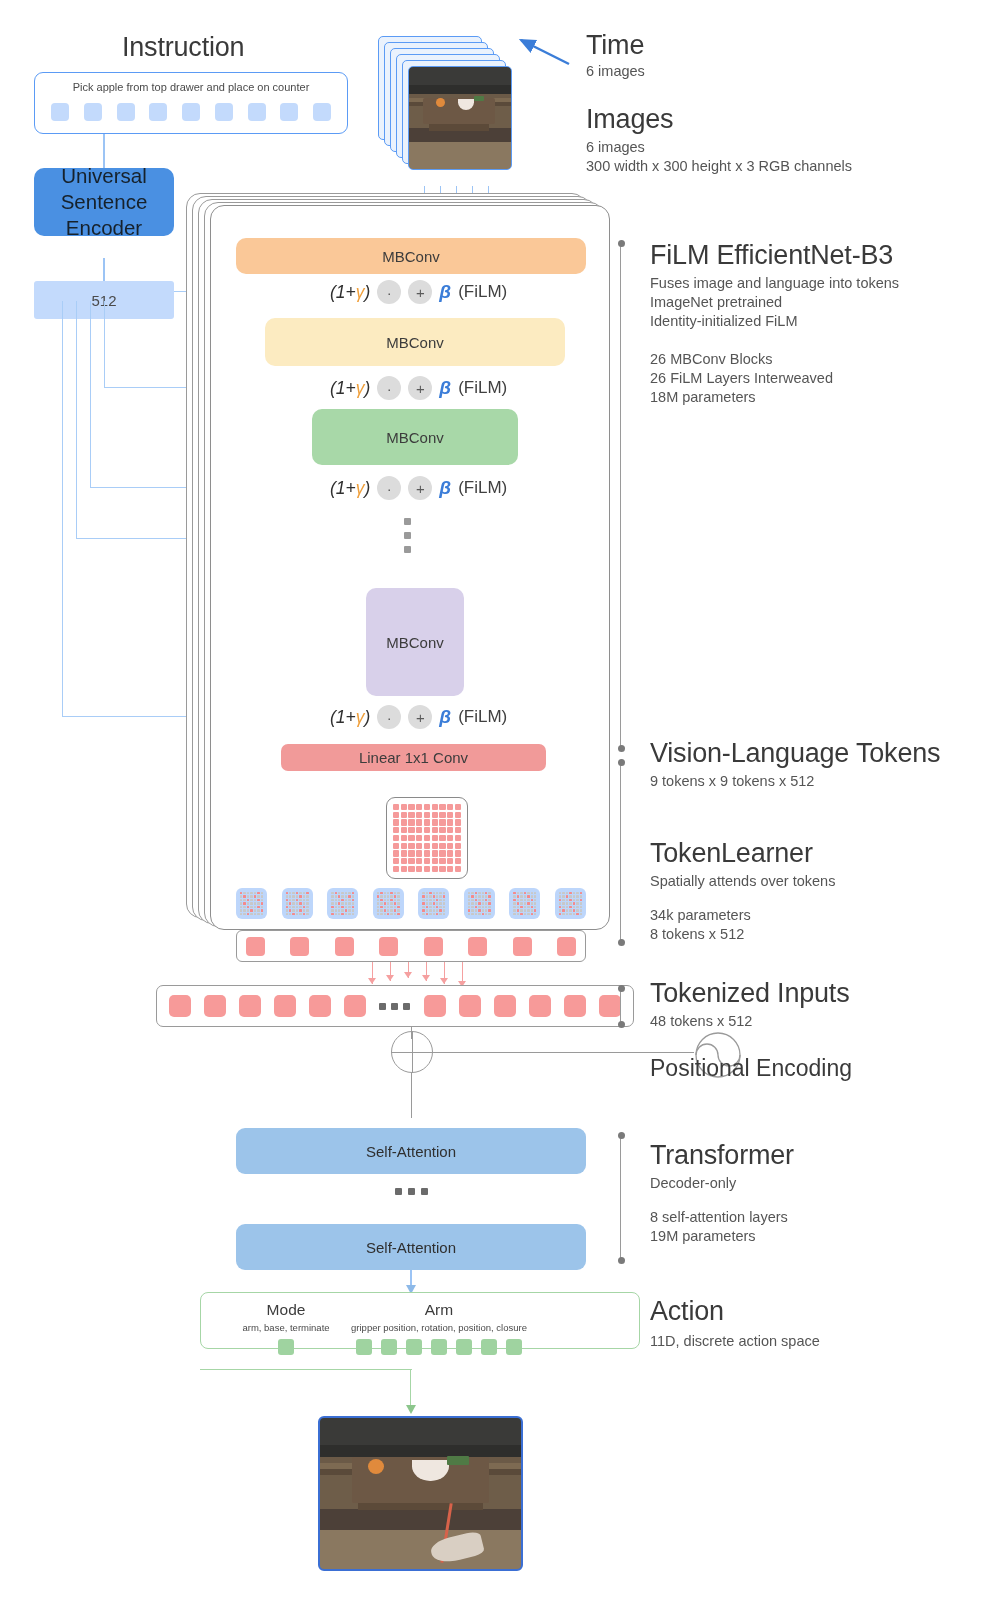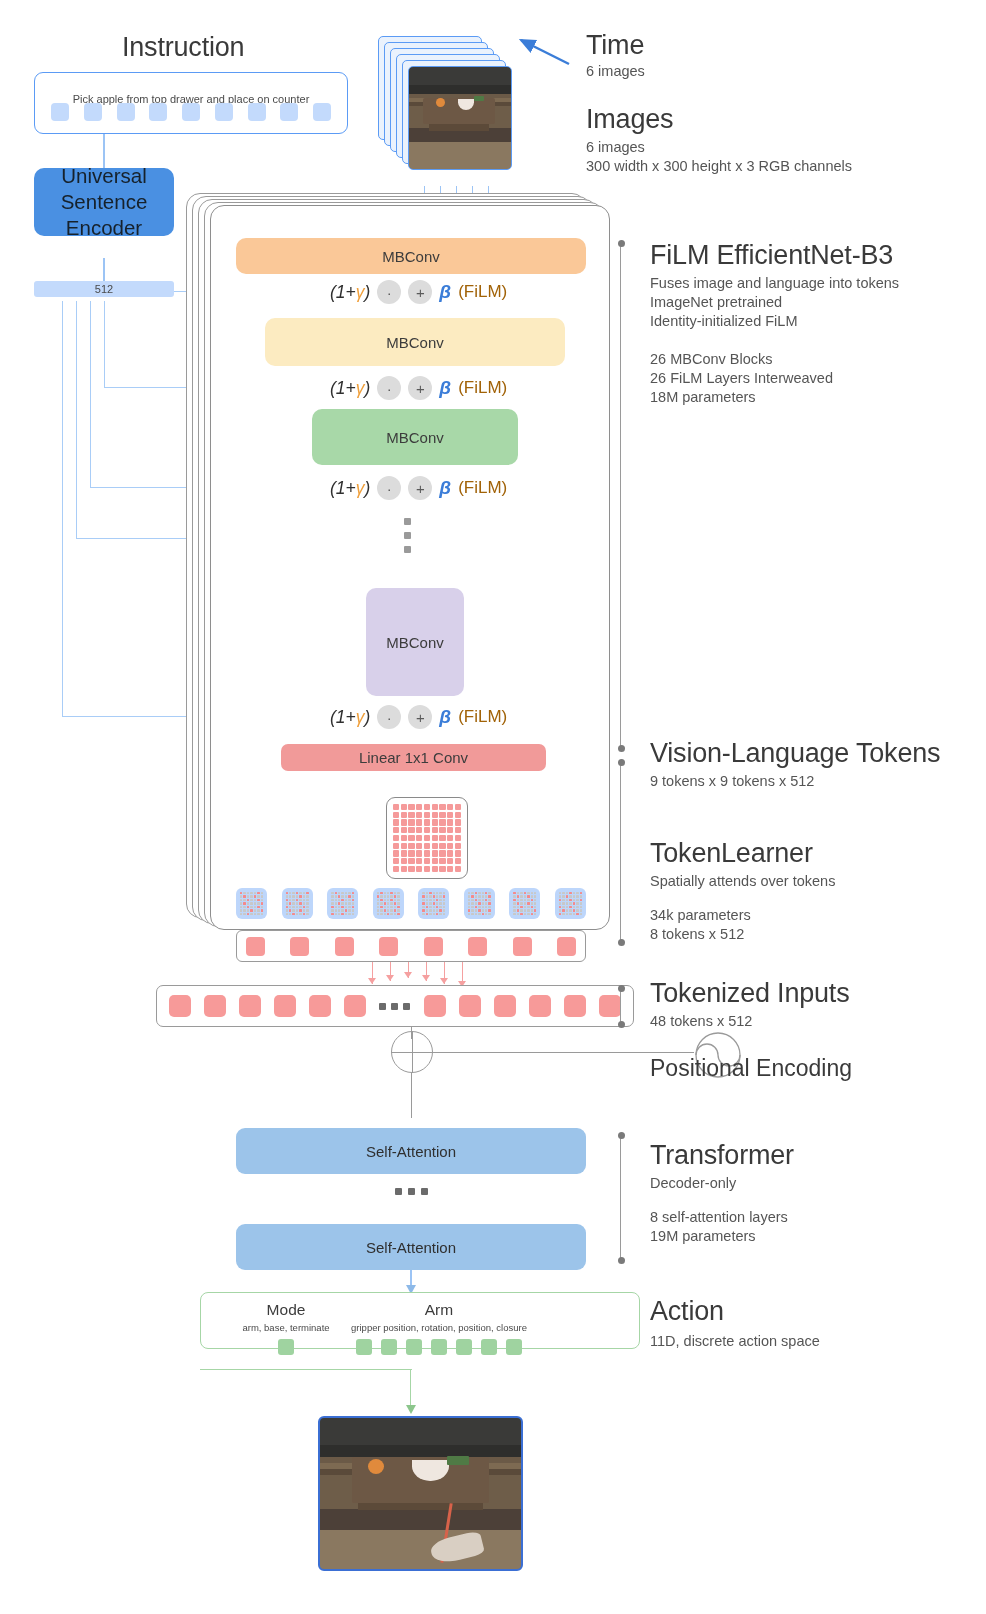--- a/index.html
+++ b/index.html
@@ -19,45 +19,45 @@
   .h-sub   { font-size: 14.5px; color: #555; line-height: 19px; font-weight: 400; }
   .mid-title { font-size: 23px; color: #3a3a3a; }
 
   
   #instruction-title { left: 122px; top: 32px; font-size: 27px; }
   #instruction-box {
     left: 34px; top: 72px; width: 314px; height: 62px;
     border: 1.6px solid #5b9bf5; border-radius: 9px; background: #fff;
   }
   #instruction-text {
-    position:absolute; left:0; right:0; top:20px; text-align:center;
+    position:absolute; left:0; right:0; top:8px; text-align:center;
     font-size: 11px; color:#4a4a4a;
   }
   #instruction-tokens {
     position:absolute; left: 16px; right: 16px; top: 30px;
     display:flex; justify-content: space-between;
   }
   #instruction-tokens i { display:block; width:18px; height:18px; border-radius:4px; background:#c3dafc; }
 
   
   #use-box {
     left: 34px; top: 168px; width: 140px; height: 68px;
     background: #4a90e2; border-radius: 10px;
     display:flex; align-items:center; justify-content:center;
     color: #16212b; font-size: 20.5px; line-height: 26px; text-align:center;
   }
   #use-line { left: 103px; top: 134px; width:1.6px; height:34px; background:#9cc4f5; }
   #use-line2 { left: 103px; top: 258px; width:1.6px; height:23px; background:#9cc4f5; }
 
   
   #dim-bar {
-    left: 34px; top: 281px; width: 140px; height: 16px;
+    left: 34px; top: 281px; width: 140px; height: 38px;
     background: #c3dafc; border-radius: 3px;
     display:flex; align-items:center; justify-content:center;
-    font-size: 11px; color:#4a4a4a;
+    font-size: 15px; color:#4a4a4a;
   }
 
   
   .lang-wire { background:#a9cdf7; height:1.3px; }
   .lang-vert { background:#a9cdf7; width:1.3px; }
 
   
   #images-stack { left: 378px; top: 36px; width: 132px; height: 150px; }
   .img-sheet {
     position:absolute; width:104px; height:104px;
@@ -110,21 +110,21 @@
     font-size: 17px; color:#2f2f2f;
   }
   .film-row .gamma-term { font-style: italic; font-weight: 400; font-size:17.5px; }
   .film-row .gamma { color:#f0a03c; }
   .film-row .beta  { color:#3b7dd8; font-style: italic; font-weight:700; font-size:19px; }
   .op-circle {
     width:24px; height:24px; border-radius:50%; background:#dcdcdc;
     display:flex; align-items:center; justify-content:center;
     font-size:15px; color:#5a5a5a; font-style:normal; font-weight:400;
   }
-  .film-label { font-size:17px; color:#a16207; }
+  .film-label { font-size:17px; color:#404040; }
 
   .arrowhead-r {
     position:absolute; width:0;height:0;
     border-left:6px solid #6aa6ef; border-top:4px solid transparent; border-bottom:4px solid transparent;
   }
 
   
   #vdots { left: 404px; top: 518px; }
   #vdots i { display:block; width:7px;height:7px;background:#9a9a9a;margin-bottom:7px;border-radius:1px; }
 

